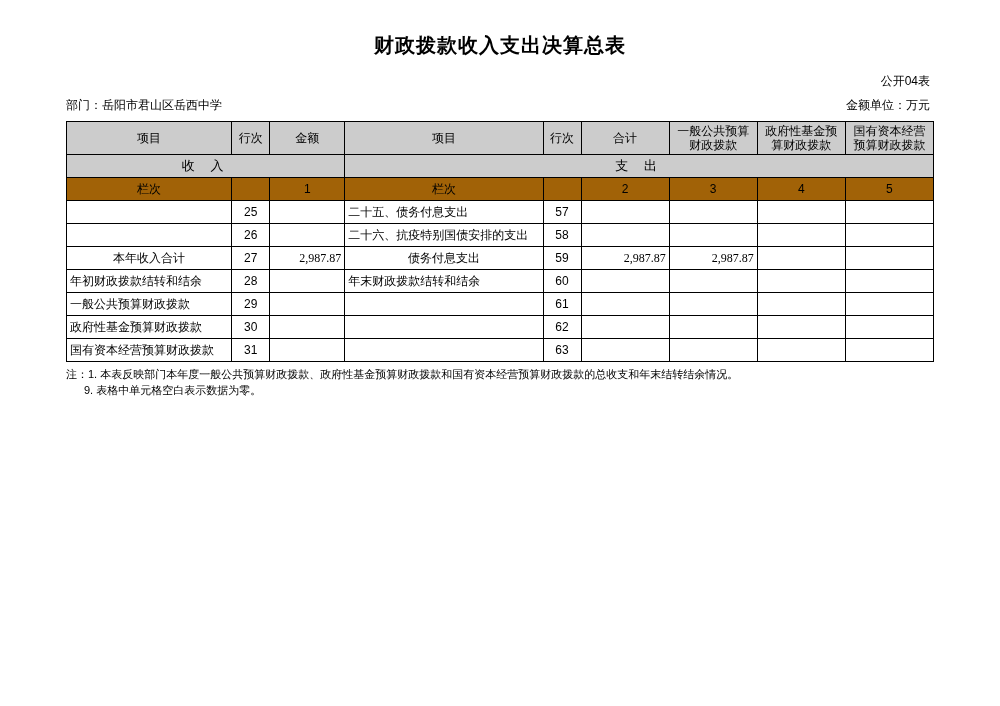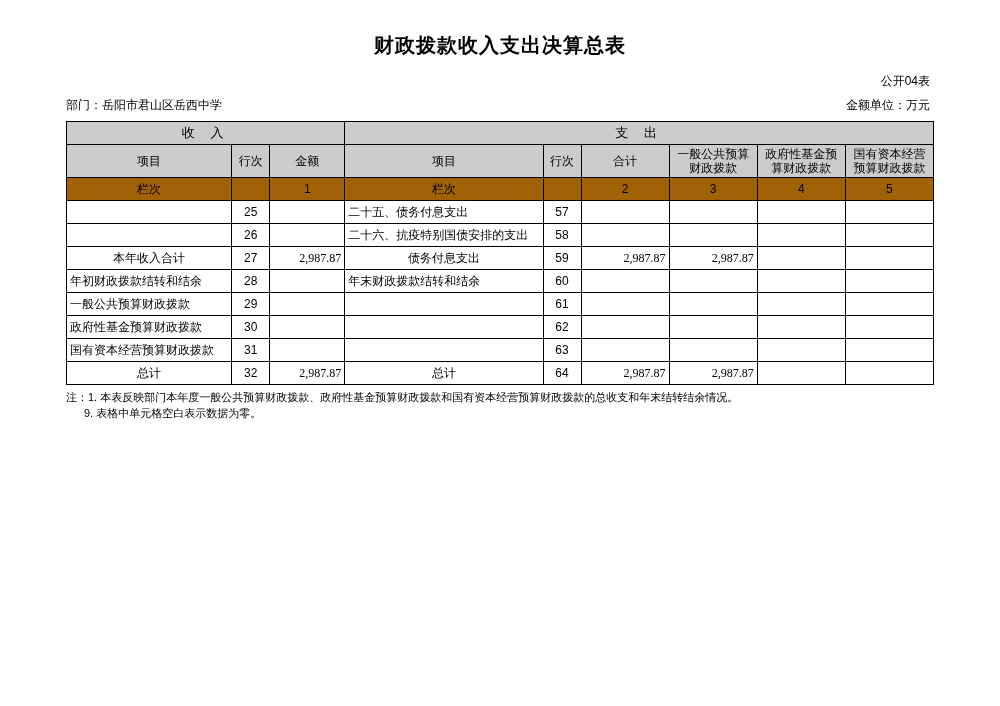--- a/index.html
+++ b/index.html
@@ -126,36 +126,36 @@
       <col style="width:38px">
       <col style="width:75px">
       <col style="width:198px">
       <col style="width:38px">
       <col style="width:88px">
       <col style="width:88px">
       <col style="width:88px">
       <col style="width:88px">
     </colgroup>
     <thead>
-      <tr>
-        <th class="grp" colspan="3">收      入</th>
-        <th class="grp" colspan="6">支      出</th>
-      </tr>
       <tr>
         <th class="hdr">项目</th>
         <th class="hdr">行次</th>
         <th class="hdr">金额</th>
         <th class="hdr">项目</th>
         <th class="hdr">行次</th>
         <th class="hdr">合计</th>
         <th class="hdr">一般公共预算财政拨款</th>
         <th class="hdr">政府性基金预算财政拨款</th>
         <th class="hdr">国有资本经营预算财政拨款</th>
       </tr>
       <tr>
+        <th class="grp" colspan="3">收      入</th>
+        <th class="grp" colspan="6">支      出</th>
+      </tr>
+      <tr>
         <td class="colnum">栏次</td>
         <td class="colnum"></td>
         <td class="colnum">1</td>
         <td class="colnum">栏次</td>
         <td class="colnum"></td>
         <td class="colnum">2</td>
         <td class="colnum">3</td>
         <td class="colnum">4</td>
         <td class="colnum">5</td>
       </tr>
@@ -231,31 +231,20 @@
         <td class="l">国有资本经营预算财政拨款</td>
         <td class="c">31</td>
         <td class="num"></td>
         <td class="l"></td>
         <td class="c">63</td>
         <td class="num"></td>
         <td class="num"></td>
         <td class="num"></td>
         <td class="num"></td>
       </tr>
-      <tr>
-        <td class="rowlabel-c">总计</td>
-        <td class="c">32</td>
-        <td class="num">2,987.87</td>
-        <td class="c">总计</td>
-        <td class="c">64</td>
-        <td class="num">2,987.87</td>
-        <td class="num">2,987.87</td>
-        <td class="num"></td>
-        <td class="num"></td>
-      </tr>
     </tbody>
   </table>
 
   <div class="notes">
     <div>注：1. 本表反映部门本年度一般公共预算财政拨款、政府性基金预算财政拨款和国有资本经营预算财政拨款的总收支和年末结转结余情况。</div>
     <div class="note2">9. 表格中单元格空白表示数据为零。</div>
   </div>
 
 </div>
 

